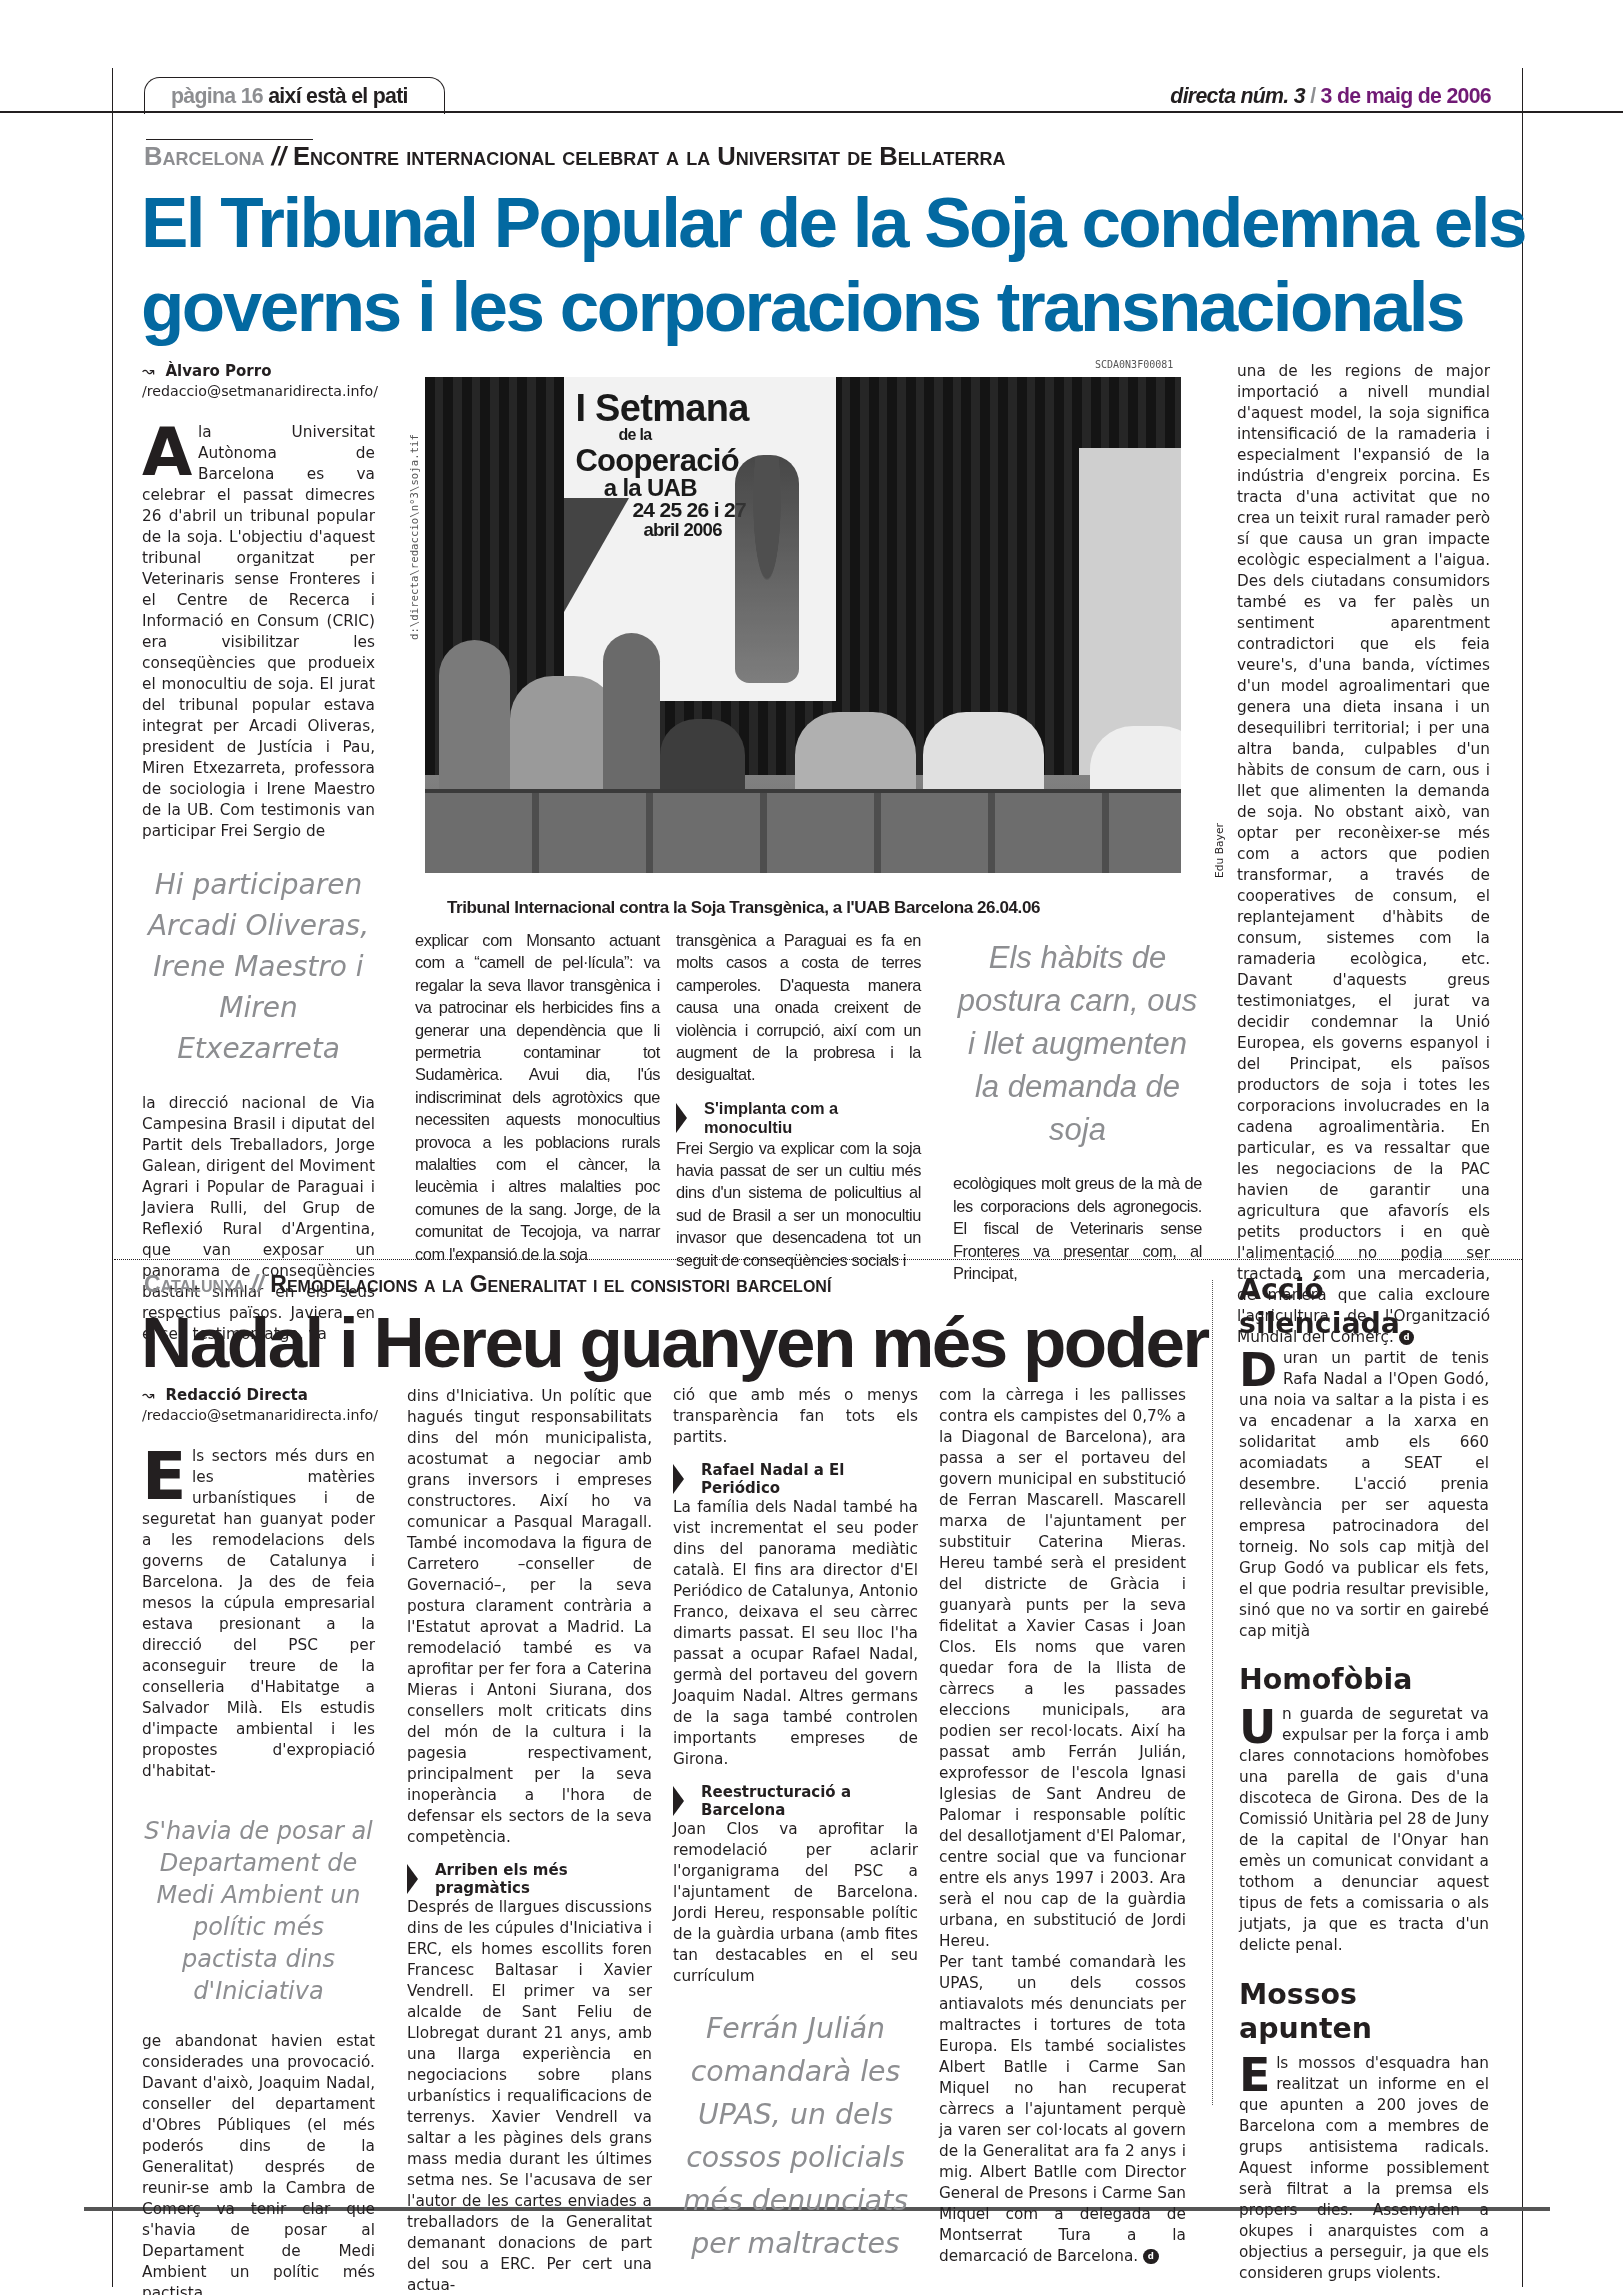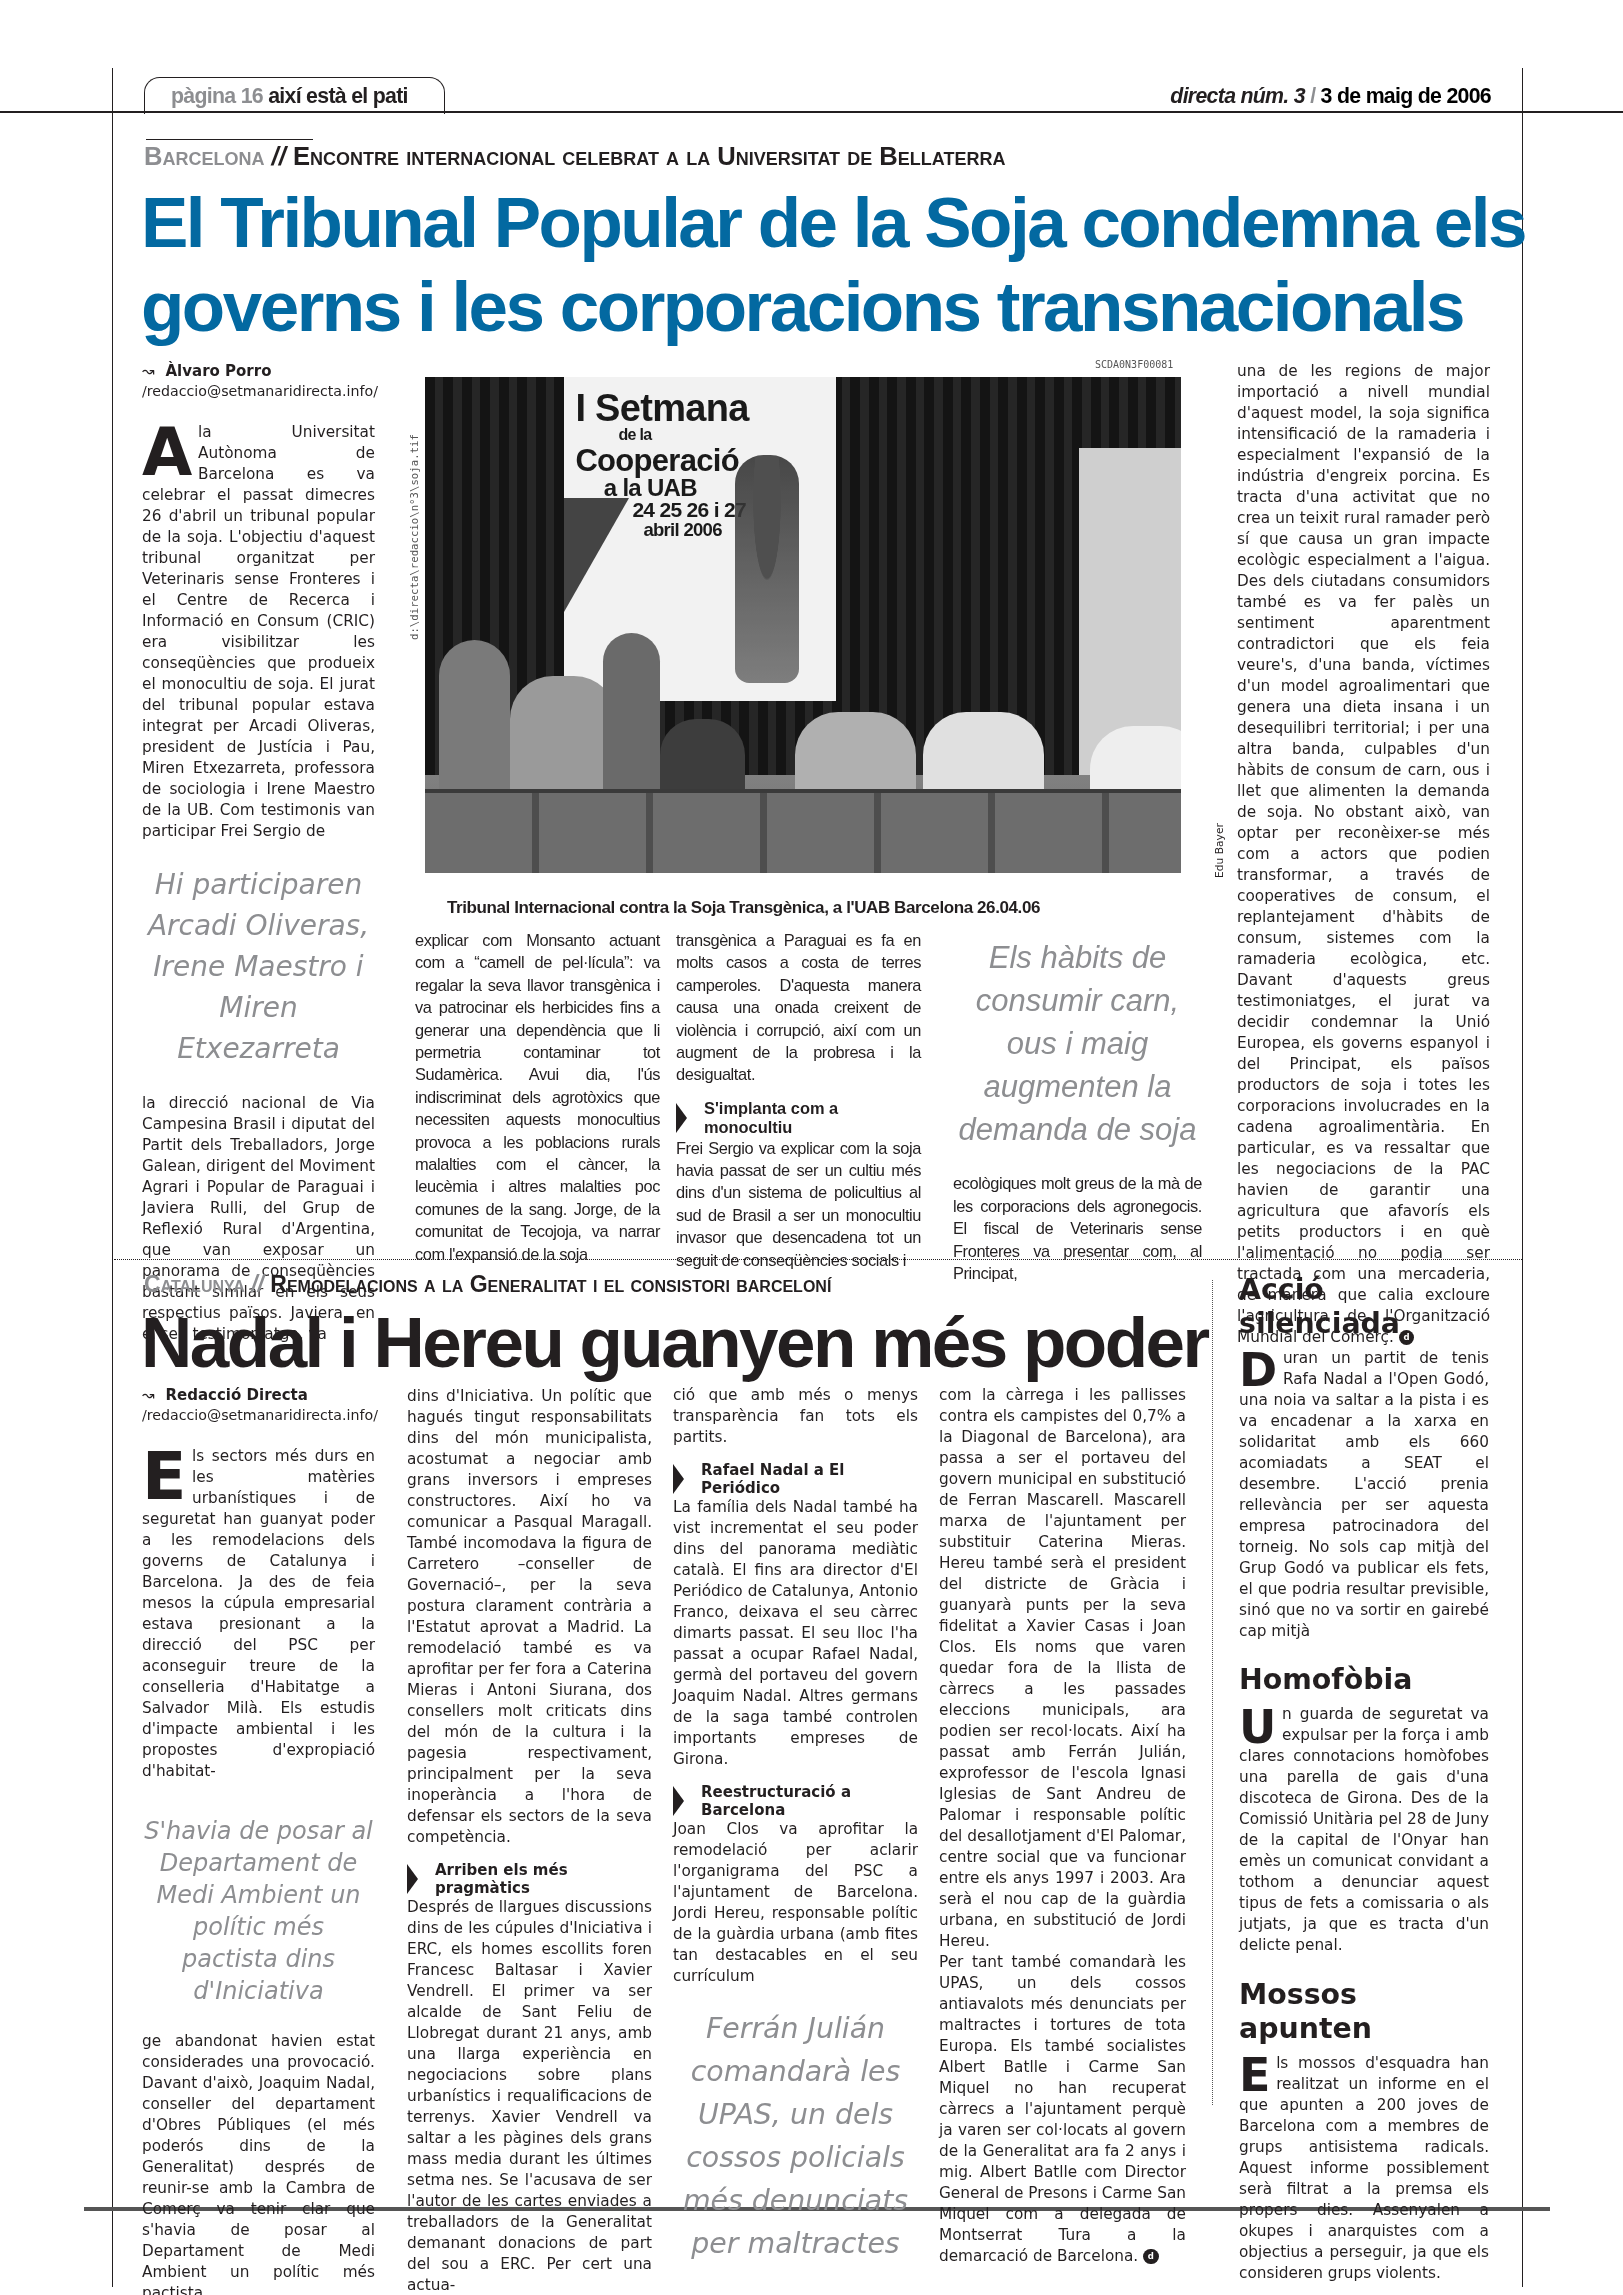--- a/index.html
+++ b/index.html
@@ -30,21 +30,21 @@
 
 <div class="abs" style="left:144px;top:77px;width:299px;height:36px;border:1.4px solid #231f20;border-bottom:none;border-radius:15.6px 15.6px 0 0;">
 </div>
 <div class="abs cond" style="left:171px;top:84px;font-size:21.3px;font-weight:bold;letter-spacing:-0.7px;">
   <span style="color:#8d8e91;">pàgina 16</span>
   <span style="color:#231f20;">així està el pati</span>
 </div>
 <div class="abs cond" style="right:132px;top:84px;font-size:21.3px;font-weight:bold;letter-spacing:-0.7px;">
   <span style="font-style:italic;color:#231f20;">directa núm. 3</span>
   <span style="color:#8d8e91;">/</span>
-  <span style="color:#000000;">3 de maig de 2006</span>
+  <span style="color:#701a75;">3 de maig de 2006</span>
 </div>
 
 <div class="hline" style="left:146px;top:139px;width:167px;height:1.4px;"></div>
 <div class="abs kicker" style="left:144px;top:142px;font-size:25.6px;letter-spacing:0px;">
   <span style="color:#8d8e91;">Barcelona</span>
   <span style="color:#231f20;font-style:italic;">//</span>
   <span>Encontre internacional celebrat a la Universitat de Bellaterra</span>
 </div>
 <h1 class="abs cond" style="left:141px;top:181px;margin:0;font-size:71px;line-height:84px;font-weight:bold;letter-spacing:-2.5px;color:#0369a1;">
   <span>El Tribunal Popular de la Soja condemna els</span><br>
@@ -106,21 +106,21 @@
 <div class="abs" style="left:676px;top:929px;width:245px;">
   <div class="body-cond">transgènica a Paraguai es fa en molts casos a costa de terres camperoles. D'aquesta manera causa una onada creixent de violència i corrupció, així com un augment de la probresa i la desigualtat.</div>
   <div class="subhead" style="font-family:'Liberation Sans',sans-serif;font-size:16.4px;">
     <span class="tri"></span>
     <span>S'implanta com a monocultiu</span>
   </div>
   <div class="body-cond">Frei Sergio va explicar com la soja havia passat de ser un cultiu més dins d'un sistema de policultius al sud de Brasil a ser un monocultiu invasor que desencadena tot un seguit de conseqüències socials i</div>
 </div>
 
 <div class="abs" style="left:953px;top:929px;width:249px;">
-  <div class="pull" style="font-family:'Liberation Sans',sans-serif;font-size:31px;line-height:43px;padding:7.1px 0 0 0;">Els hàbits de consumir carn, ous i maig augmenten la demanda de soja</div>
+  <div class="pull" style="font-family:'Liberation Sans',sans-serif;font-size:31px;line-height:43px;padding:7.1px 0 0 0;">Els hàbits de postura carn, ous i llet augmenten la demanda de soja</div>
   <div class="body-cond" style="margin-top:21.3px;">ecològiques molt greus de la mà de les corporacions dels agronegocis. El fiscal de Veterinaris sense Fronteres va presentar com, al Principat,</div>
 </div>
 
 <div class="abs body-txt" style="left:1237px;top:361px;width:253px;">
   <span>una de les regions de major importació a nivell mundial d'aquest model, la soja significa intensificació de la ramaderia i especialment l'expansió de la indústria d'engreix porcina. Es tracta d'una activitat que no crea un teixit rural ramader però sí que causa un gran impacte ecològic especialment a l'aigua. Des dels ciutadans consumidors també es va fer palès un sentiment aparentment contradictori que els feia veure's, d'una banda, víctimes d'un model agroalimentari que genera una dieta insana i un desequilibri territorial; i per una altra banda, culpables d'un hàbits de consum de carn, ous i llet que alimenten la demanda de soja. No obstant això, van optar per reconèixer-se més com a actors que podien transformar, a través de cooperatives de consum, el replantejament d'hàbits de consum, sistemes com la ramaderia ecològica, etc. Davant d'aquests greus testimoniatges, el jurat va decidir condemnar la Unió Europea, els governs espanyol i del Principat, els països productors de soja i totes les corporacions involucrades en la cadena agroalimentària. En particular, es va ressaltar que les negociacions de la PAC havien de garantir una agricultura que afavorís els petits productors i en què l'alimentació no podia ser tractada com una mercaderia, de manera que calia excloure l'agricultura de l'Organització Mundial del Comerç.</span>
   <span class="endmark">d</span>
 </div>
 
 <div class="abs kicker" style="left:144px;top:1271px;font-size:23px;">
   <span style="color:#8d8e91;">Catalunya</span>

